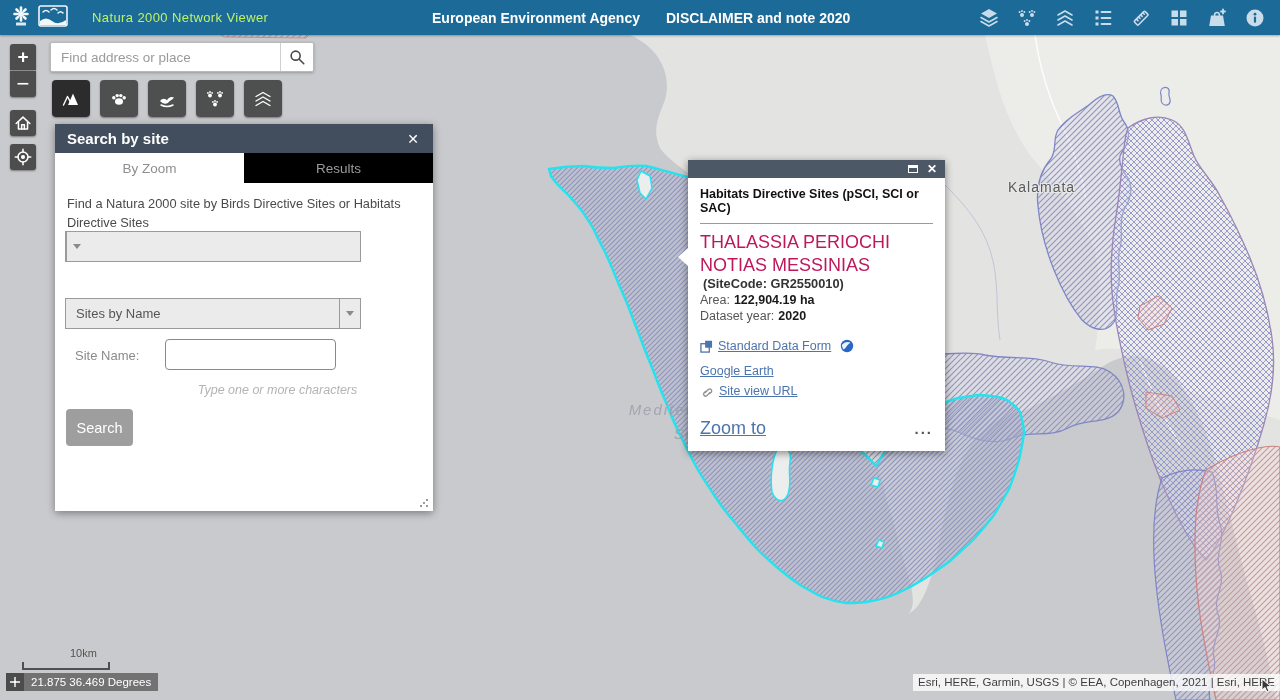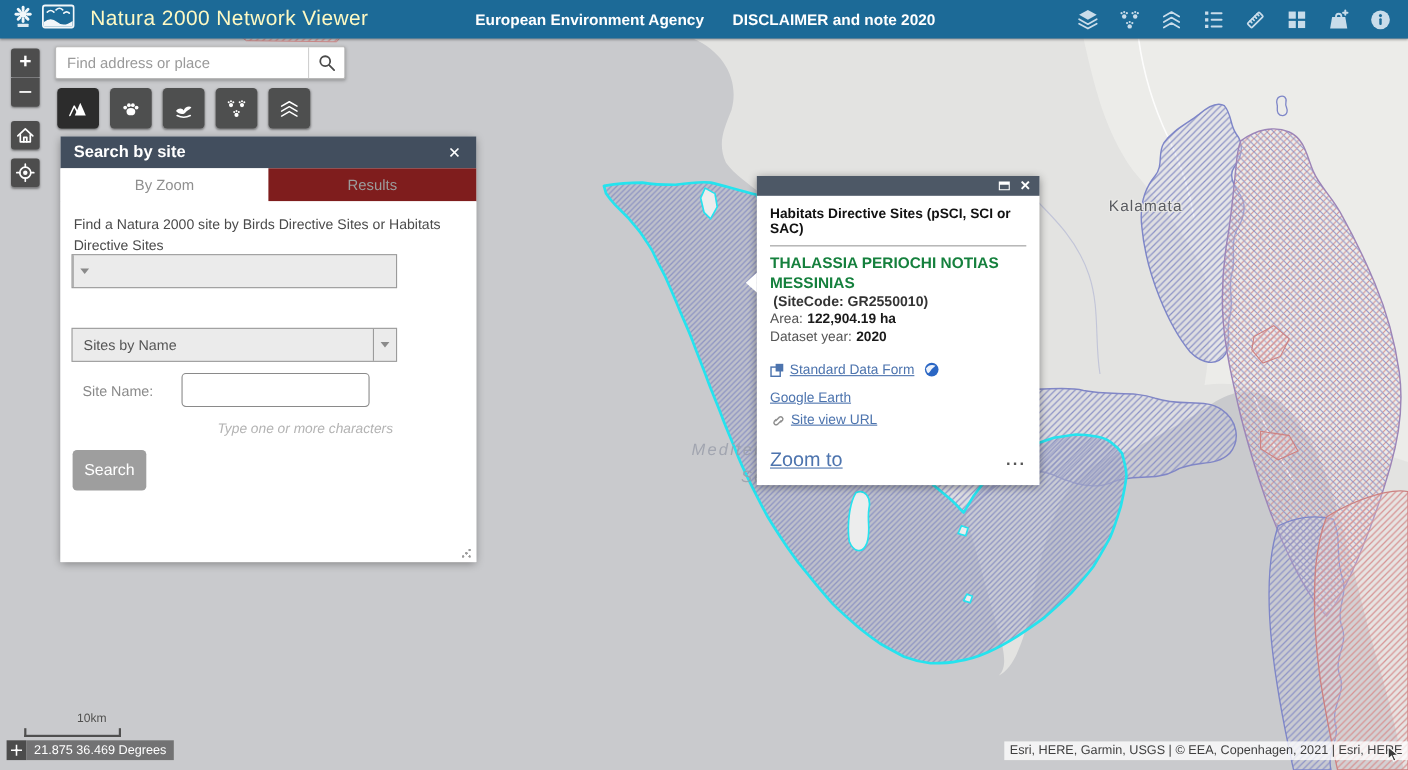--- a/index.html
+++ b/index.html
@@ -4,21 +4,21 @@
 <style>
   * { margin:0; padding:0; box-sizing:border-box; }
   html,body { width:1280px; height:700px; overflow:hidden; }
   body { font-family:"Liberation Sans", sans-serif; }
   .app { position:relative; width:1280px; height:700px; background:#c9cacd; overflow:hidden; }
 
   
   header { position:absolute; top:0; left:0; width:1280px; height:35px; background:#1c6a97; z-index:50;
            display:flex; align-items:center; box-shadow:0 1px 2px rgba(0,0,0,.3); }
   .logos { display:flex; align-items:center; gap:5px; margin-left:9px; }
-  .app-title { color:#fef9c3; font-size:19px; font-weight:400; letter-spacing:.4px; margin-left:14px; }
+  .app-title { color:#bef264; font-size:13px; font-weight:400; letter-spacing:.4px; margin-left:24px; }
   .header-links { position:absolute; left:432px; top:0; height:35px; display:flex; align-items:center; gap:26px; }
   .header-links a { color:#fff; font-size:14px; font-weight:700; text-decoration:none; cursor:pointer; }
   .header-icons { position:absolute; right:6px; top:0; height:35px; display:flex; align-items:center; }
   .hicon { width:38px; height:35px; display:flex; align-items:center; justify-content:center; cursor:pointer; }
   .hicon svg { stroke:#c9dcea; fill:none; stroke-width:1.6; stroke-linejoin:round; stroke-linecap:round; }
   .hicon .fil { fill:#c9dcea; stroke:none; }
 
   
   .map { position:absolute; top:35px; left:0; width:1280px; height:665px; z-index:1; cursor:default; }
   .map svg { display:block; }
@@ -54,21 +54,21 @@
 
   
   .panel { position:absolute; top:124px; left:55px; width:378px; z-index:45; background:#fff;
            box-shadow:0 2px 8px rgba(0,0,0,.4); }
   .panel-header { height:29px; background:#424e5e; color:#fff; display:flex; align-items:center; padding:0 12px;gap:14px; }
   .panel-title { font-size:15px; font-weight:700; flex:1; }
   .panel-close { color:#fff; font-size:14px; cursor:pointer; padding:2px 2px; }
   .tabs { display:flex; height:30px; }
   .tab { flex:1; display:flex; align-items:center; justify-content:center; font-size:13.5px; cursor:pointer; }
   .tab.active { background:#fff; color:#8f8f8f; }
-  .tab.inactive { background:#7f1d1d; color:#9c9c9c; }
+  .tab.inactive { background:#000000; color:#9c9c9c; }
   .panel-body { position:relative; height:328px; background:#fff; }
   .panel-desc { position:absolute; left:12px; top:12px; width:356px; font-size:12.8px; color:#4a4a4a; line-height:1.45; }
   .dropdown { position:absolute; left:10px; width:296px; height:31px; background:#ebebeb; border:1px solid #9b9b9b;
               display:flex; align-items:center; cursor:pointer; }
   .dd-label { flex:1; padding:0 10px; font-size:13px; color:#555; }
   .dd-arrowcell { width:21px; align-self:stretch; border-left:1px solid #9b9b9b; display:flex; align-items:center; justify-content:center; }
   .dd-arrow { width:0; height:0; border-left:4px solid transparent; border-right:4px solid transparent; border-top:5px solid #8a8a8a; }
   #dd-sitetype { top:48px; }
   #dd-mode { top:115px; }
   .sitename-label { position:absolute; left:20px; top:165px; font-size:13px; color:#8a8a8a; }
@@ -86,21 +86,21 @@
   
   .popup { position:absolute; top:160px; left:688px; width:257px; z-index:46; background:#fff; box-shadow:0 2px 8px rgba(0,0,0,.45); }
   .popup-pointer { position:absolute; left:-10px; top:88px; width:0; height:0;
                    border-top:9px solid transparent; border-bottom:9px solid transparent; border-right:10px solid #fff; }
   .popup-header { height:18px; background:#4d5866; display:flex; align-items:center; justify-content:flex-end; gap:9px; padding:0 8px; }
   .max-icon { width:10px; height:8px; border:1.5px solid #fff; border-top-width:3px; cursor:pointer; display:inline-block; }
   .popup-close { color:#fff; font-size:12px; font-weight:700; cursor:pointer; line-height:1; }
   .popup-body { padding:9px 12px 12px 12px; }
   .popup-layer-title { font-size:12.5px; font-weight:700; color:#111; }
   .popup hr { border:none; border-top:1px solid #9b9b9b; margin:8px 0 7px 0; }
-  .site-name { font-size:14px; font-weight:700; color:#15803d; line-height:1.25; }
+  .site-name { font-size:18px; font-weight:400; color:#be185d; line-height:1.25; }
   .site-code { font-size:12.8px; font-weight:700; color:#333; padding-left:3px; }
   .kv { font-size:12.5px; color:#555; margin-top:2px; }
   .kv b { color:#1a1a1a; margin-left:4px; }
   .links { margin-top:13px; font-size:12.5px; line-height:1.6; }
   .links a { color:#4d74ae; text-decoration:underline; cursor:pointer; margin-right:4px; }
   .links .lrow { display:flex; align-items:center; gap:5px; flex-wrap:wrap; }
   .popup-footer { margin-top:17px; display:flex; align-items:center; justify-content:space-between; }
   .popup-footer a { color:#4d74ae; font-size:18px; text-decoration:underline; cursor:pointer; }
   .ellipsis { color:#555; font-size:15px; font-weight:700; letter-spacing:2px; line-height:8px; cursor:pointer; }
 

